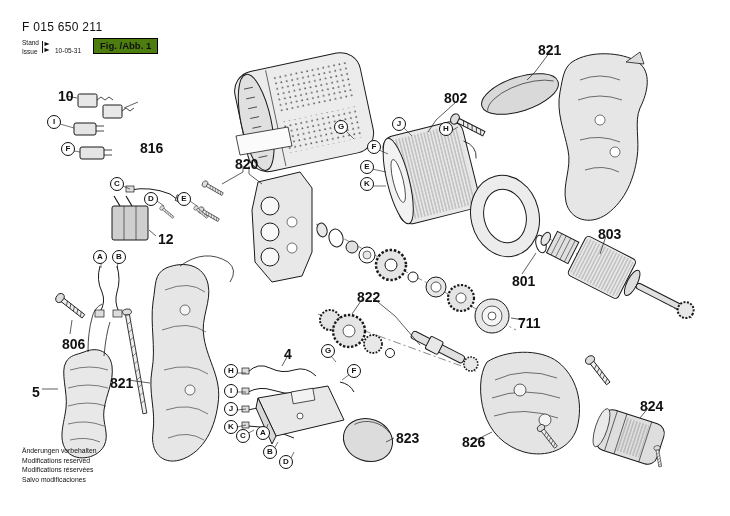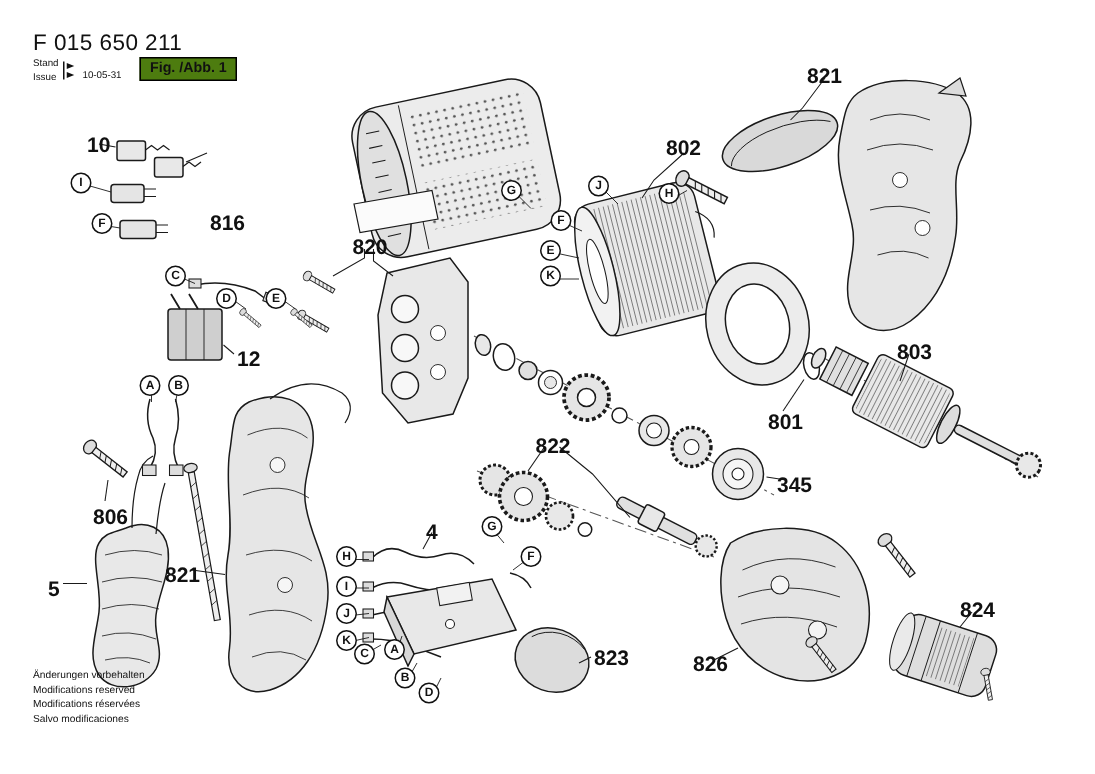--- a/index.html
+++ b/index.html
@@ -1,21 +1,21 @@
 <!DOCTYPE html>
 <html><head>
 <meta charset="utf-8">
 <style>
   *{box-sizing:border-box}
   html,body{margin:0;padding:0;background:#fff}
   .page{position:relative;width:730px;height:516px;background:#fff;overflow:hidden;
         font-family:"Liberation Sans",sans-serif;color:#111}
   .diagram-svg{position:absolute;left:0;top:0}
   .labels-layer{position:absolute;left:0;top:0;width:730px;height:516px}
-  .part-number{position:absolute;left:22px;top:20px;font-size:15px;letter-spacing:.3px}
+  .part-number{position:absolute;left:22px;top:20px;font-size:12px;letter-spacing:.3px}
   .stand-block{position:absolute;left:22px;top:39px;font-size:6.5px;line-height:8.5px}
   .rev-icon{position:absolute;left:41px;top:39px}
   .date{position:absolute;left:55px;top:47px;font-size:6.5px}
   .fig-box{position:absolute;left:93px;top:38px;border:1.6px solid #000;padding:1px 6px 2px;
            font-size:9.5px;font-weight:bold;background:#4d7c0f}
   .footer{position:absolute;left:22px;top:446px;font-size:6.8px;line-height:9.5px}
   .part-label{position:absolute;font-size:14px;font-weight:bold;white-space:nowrap}
   .letter-callout{position:absolute;width:14px;height:14px;border:1.5px solid #111;border-radius:50%;
                   background:#fff;font-size:8px;font-weight:bold;display:flex;align-items:center;
                   justify-content:center;line-height:1}
@@ -281,21 +281,21 @@
       <div class="part-label" style="left: 32px; top: 384px;">5</div>
       <div class="part-label" style="left: 110px; top: 375px;">821</div>
       <div class="part-label" style="left: 235px; top: 156px;">820</div>
       <div class="part-label" style="left: 357px; top: 289px;">822</div>
       <div class="part-label" style="left: 284px; top: 346px;">4</div>
       <div class="part-label" style="left: 396px; top: 430px;">823</div>
       <div class="part-label" style="left: 462px; top: 434px;">826</div>
       <div class="part-label" style="left: 444px; top: 90px;">802</div>
       <div class="part-label" style="left: 538px; top: 42px;">821</div>
       <div class="part-label" style="left: 512px; top: 273px;">801</div>
-      <div class="part-label" style="left: 518px; top: 315px;">345</div>
+      <div class="part-label" style="left: 518px; top: 315px;">711</div>
       <div class="part-label" style="left: 598px; top: 226px;">803</div>
       <div class="part-label" style="left: 640px; top: 398px;">824</div>
       <div class="letter-callout" style="left: 47px; top: 115px;">I</div>
       <div class="letter-callout" style="left: 61px; top: 142px;">F</div>
       <div class="letter-callout" style="left: 110px; top: 177px;">C</div>
       <div class="letter-callout" style="left: 144px; top: 192px;">D</div>
       <div class="letter-callout" style="left: 177px; top: 192px;">E</div>
       <div class="letter-callout" style="left: 93px; top: 250px;">A</div>
       <div class="letter-callout" style="left: 112px; top: 250px;">B</div>
       <div class="letter-callout" style="left: 392px; top: 117px;">J</div>

